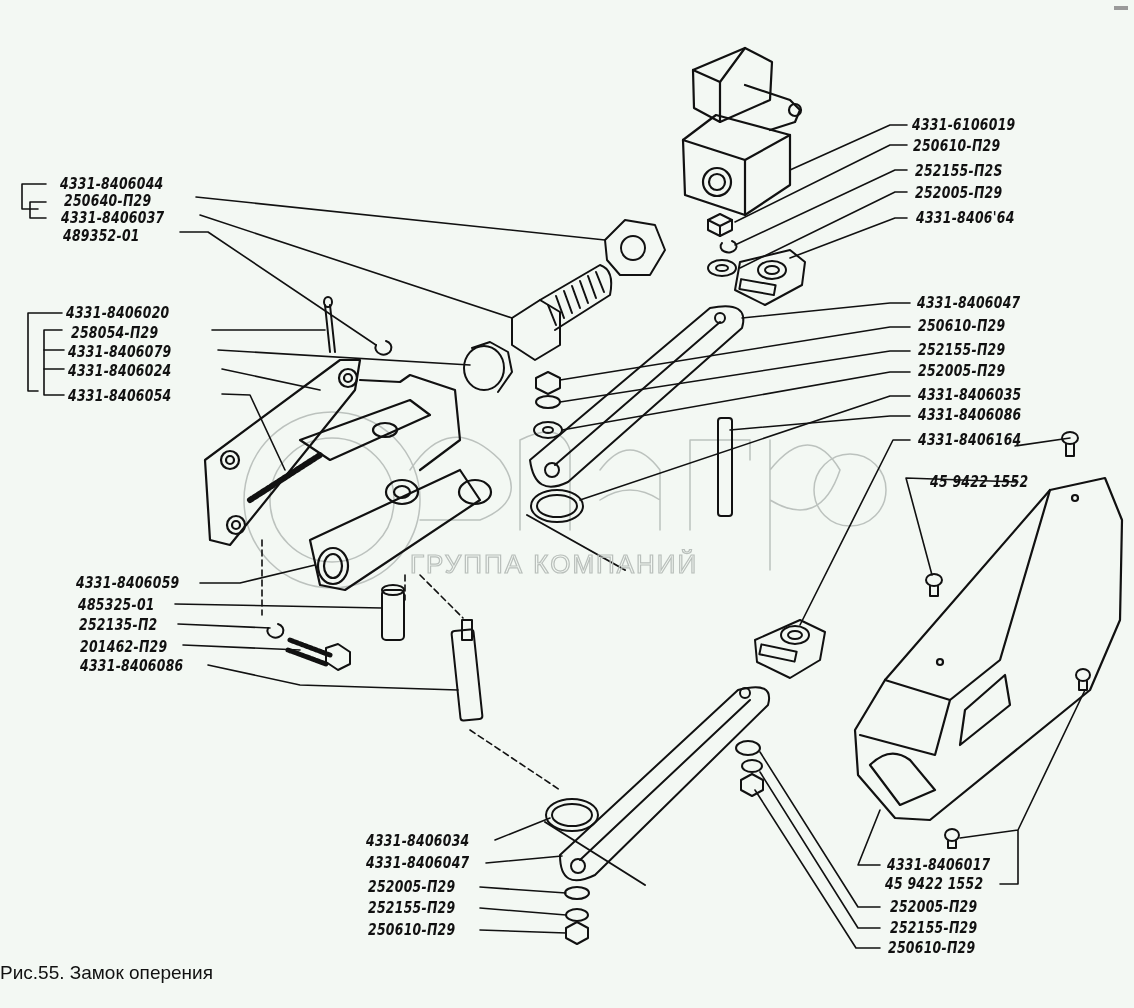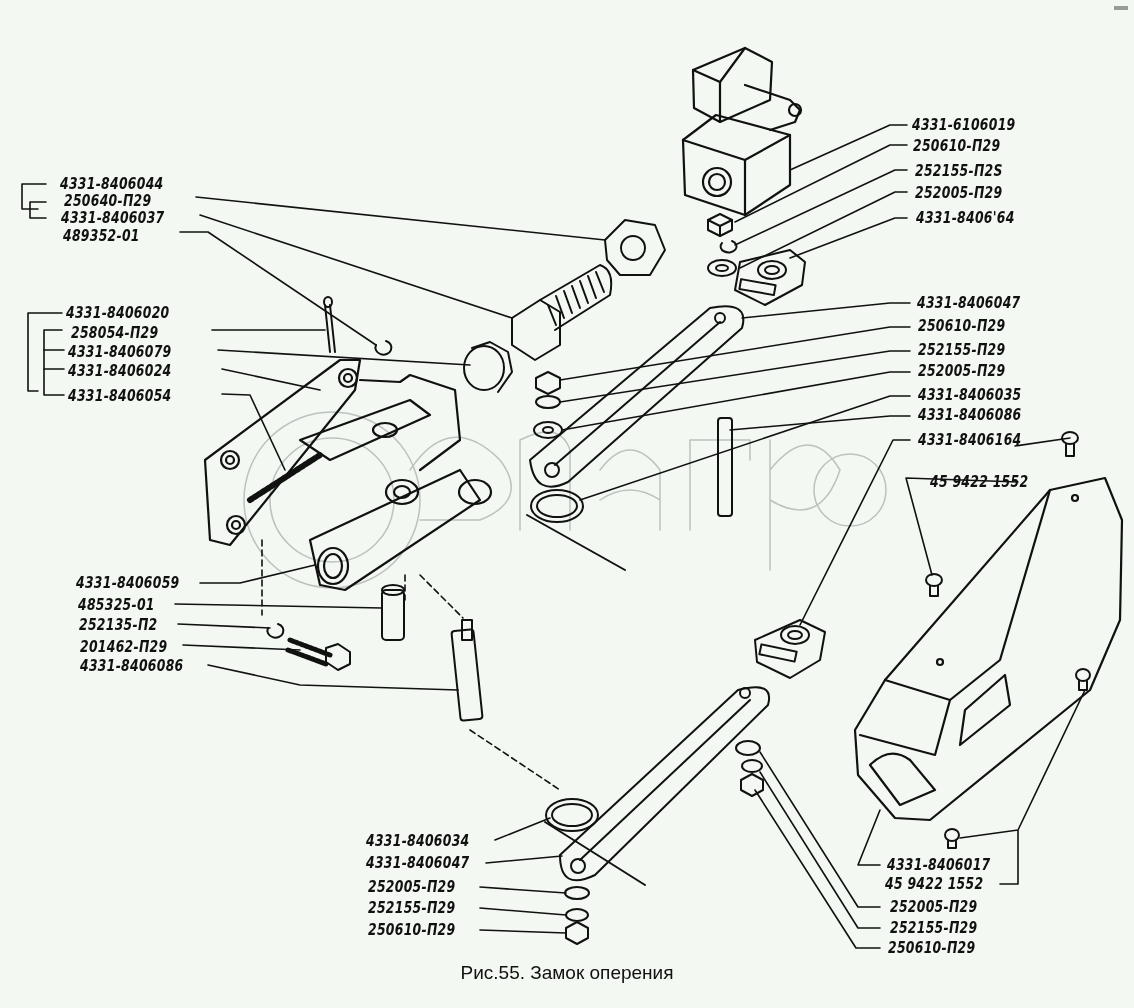--- a/index.html
+++ b/index.html
@@ -1,19 +1,19 @@
 <!DOCTYPE html>
 <html><head>
 <meta charset="utf-8">
 <style>
   html,body{margin:0;padding:0;}
   body{width:1134px;height:1008px;background:#f3f8f3;position:relative;overflow:hidden;font-family:"Liberation Sans",sans-serif;}
   #stage{position:absolute;left:0;top:0;width:1134px;height:1008px;}
   .lbl{position:absolute;font-family:"DejaVu Sans Condensed","DejaVu Sans",sans-serif;font-style:italic;font-weight:bold;font-size:15px;color:#111;letter-spacing:0.3px;white-space:nowrap;line-height:16px;transform:scaleX(0.92);transform-origin:left center;}
-  .cap{position:absolute;left:0;width:1134px;top:962px;text-align:center;font-family:"Liberation Sans",sans-serif;font-size:19px;color:#111;}
+  .cap{position:absolute;left:0;width:1134px;top:962px;font-family:"Liberation Sans",sans-serif;font-size:19px;color:#111;}
   .wm{position:absolute;font-family:"Liberation Sans",sans-serif;color:transparent;-webkit-text-stroke:1.2px #b9bfbb;font-size:26px;letter-spacing:2px;left:410px;top:549px;}
   .corner{position:absolute;left:1114px;top:6px;width:14px;height:4px;background:#9a9a9a;}
   svg{position:absolute;left:0;top:0;}
 </style>
 </head>
 <body>
 
 <div id="stage">
 
 <svg width="1134" height="1008" viewBox="0 0 1134 1008" fill="none" stroke="#111" stroke-width="2" stroke-linejoin="round" stroke-linecap="round">
@@ -233,20 +233,21 @@
     <path d="M480 930 L566 933"></path>
 
     <path d="M880 865 L858 865 L880 810"></path>
     <path d="M1000 884 L1018 884 L1018 830 L960 838 M1018 830 L1085 690"></path>
     <path d="M880 907 L858 907 L760 752"></path>
     <path d="M880 928 L858 928 L760 772"></path>
     <path d="M880 948 L856 948 L755 790"></path>
   </g>
 </svg>
 
+<div class="wm">ГРУППА КОМПАНИЙ</div>
 <div class="corner"></div>
 
 <div class="lbl" style="left:60px;top:176px">4331-8406044</div>
 <div class="lbl" style="left:64px;top:193px">250640-П29</div>
 <div class="lbl" style="left:61px;top:210px">4331-8406037</div>
 <div class="lbl" style="left:63px;top:228px">489352-01</div>
 
 <div class="lbl" style="left:66px;top:305px">4331-8406020</div>
 <div class="lbl" style="left:71px;top:325px">258054-П29</div>
 <div class="lbl" style="left:68px;top:344px">4331-8406079</div>

